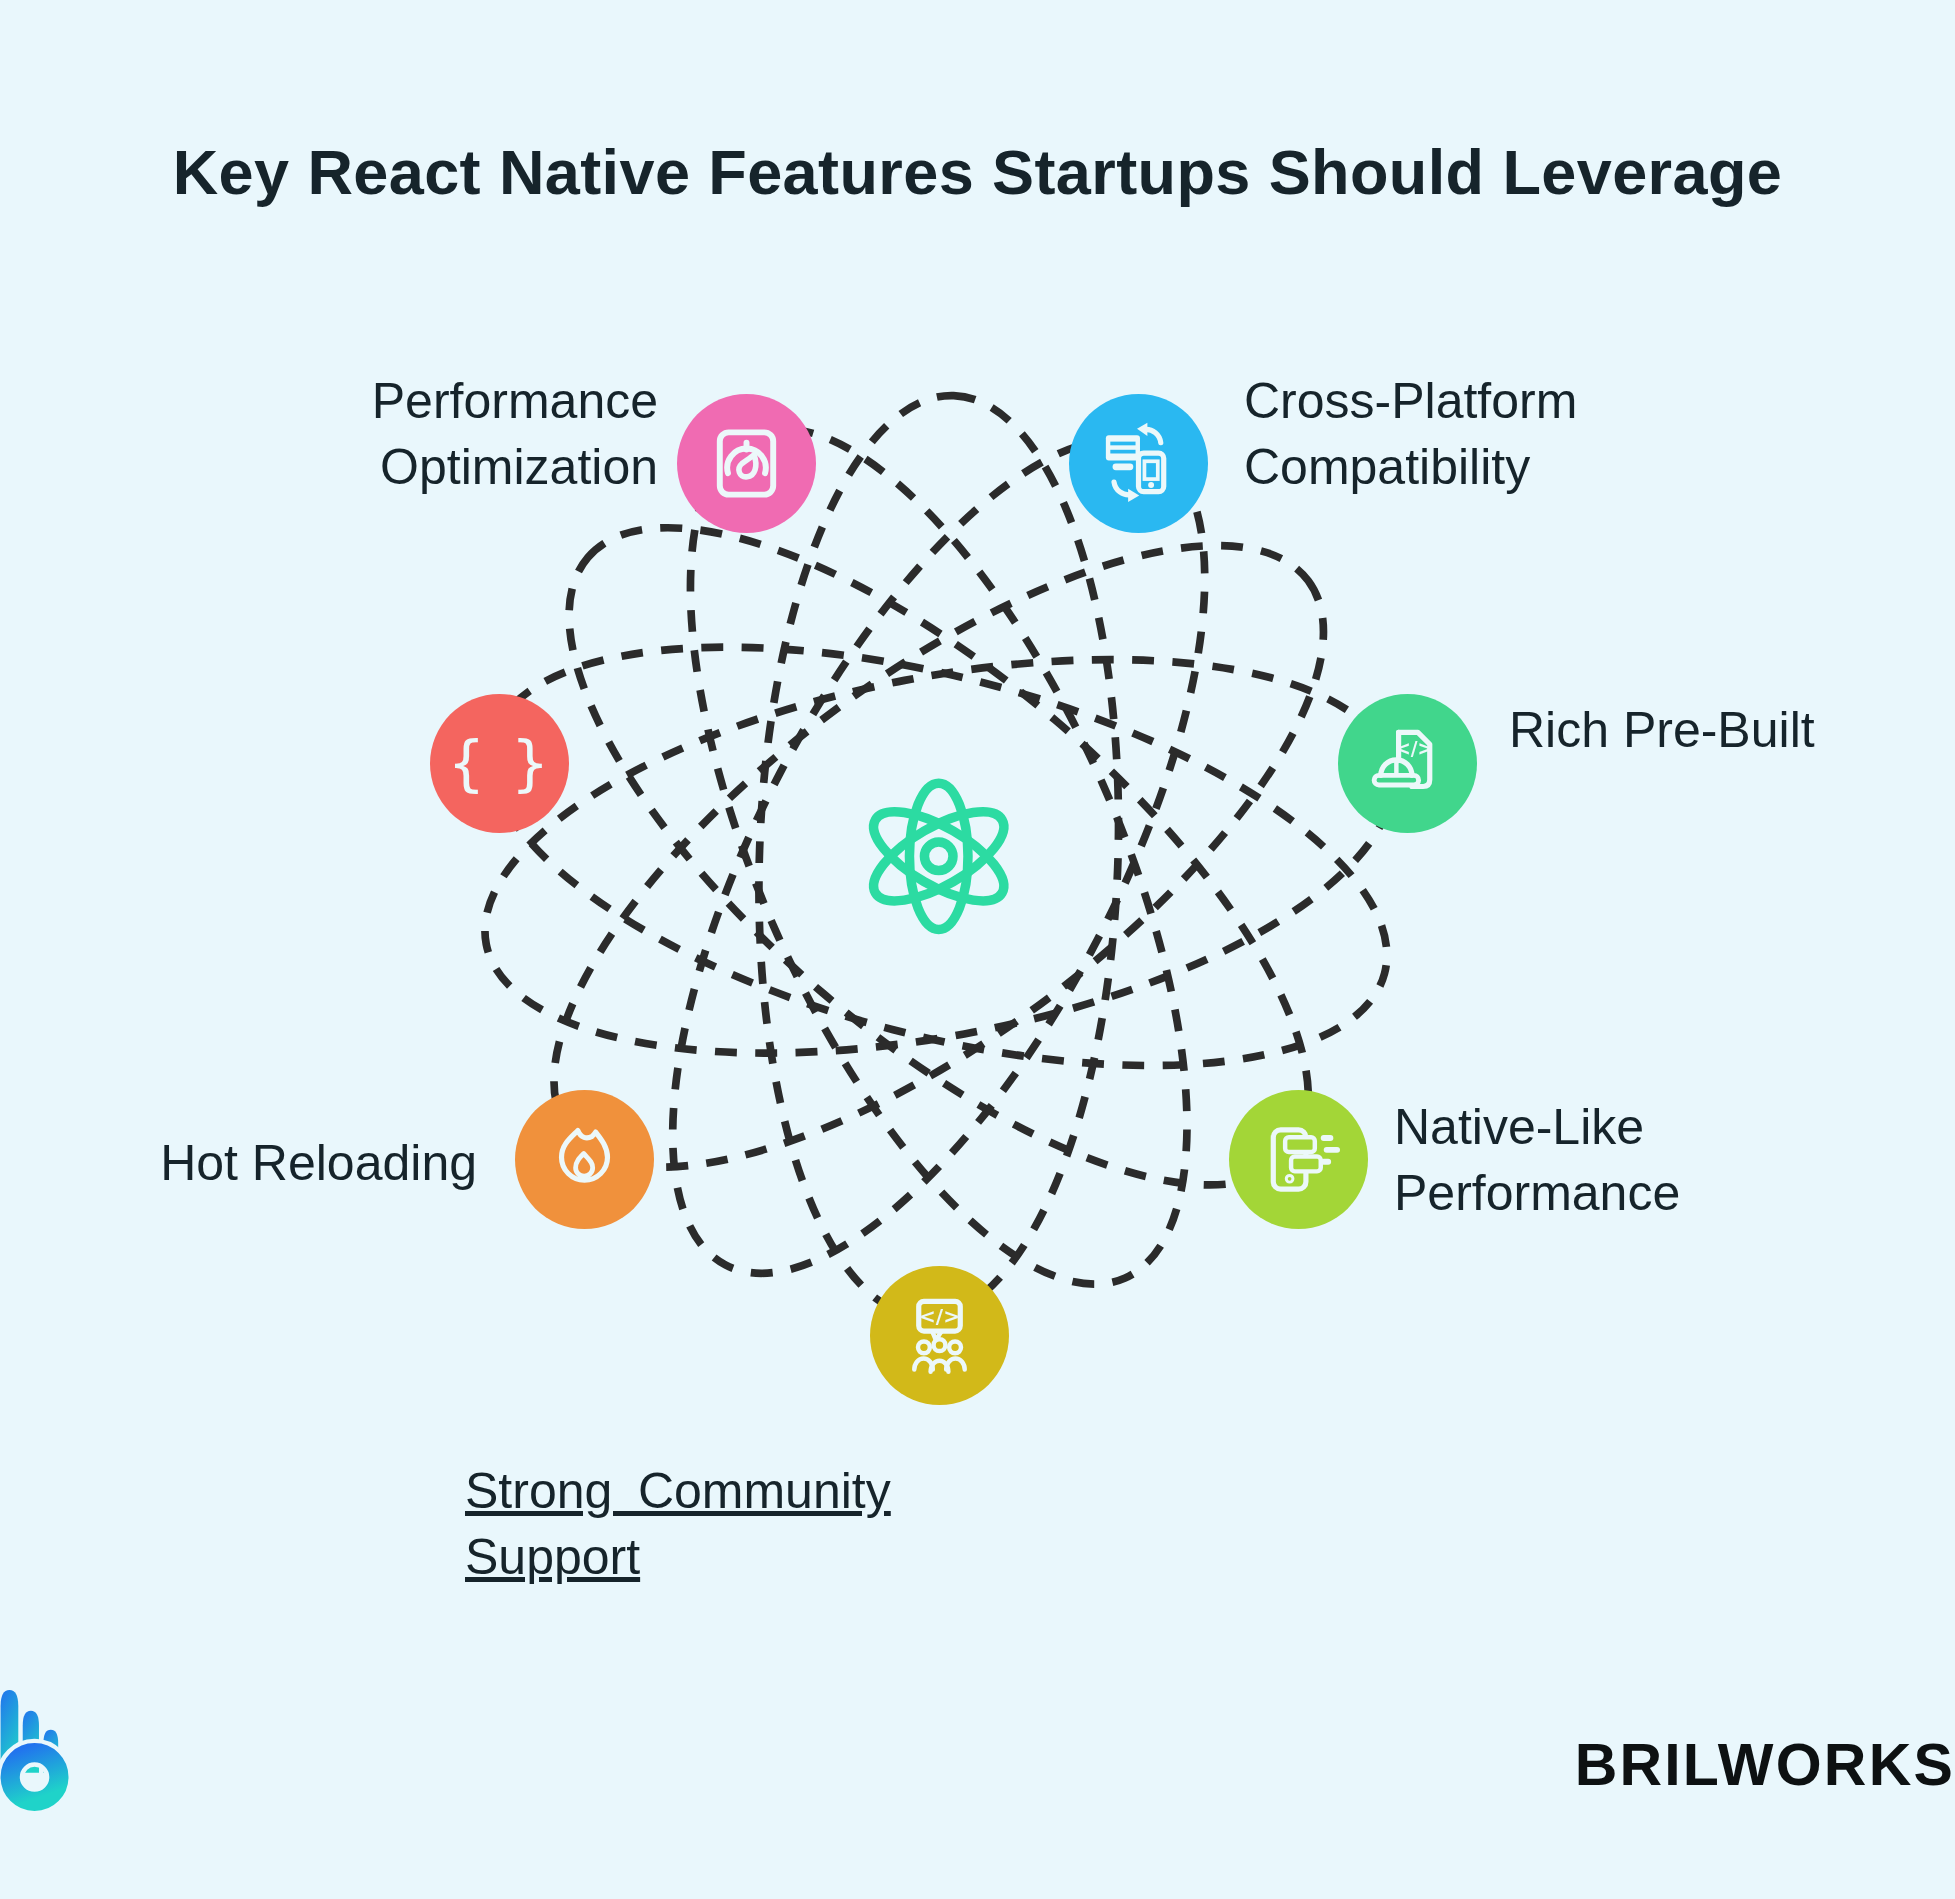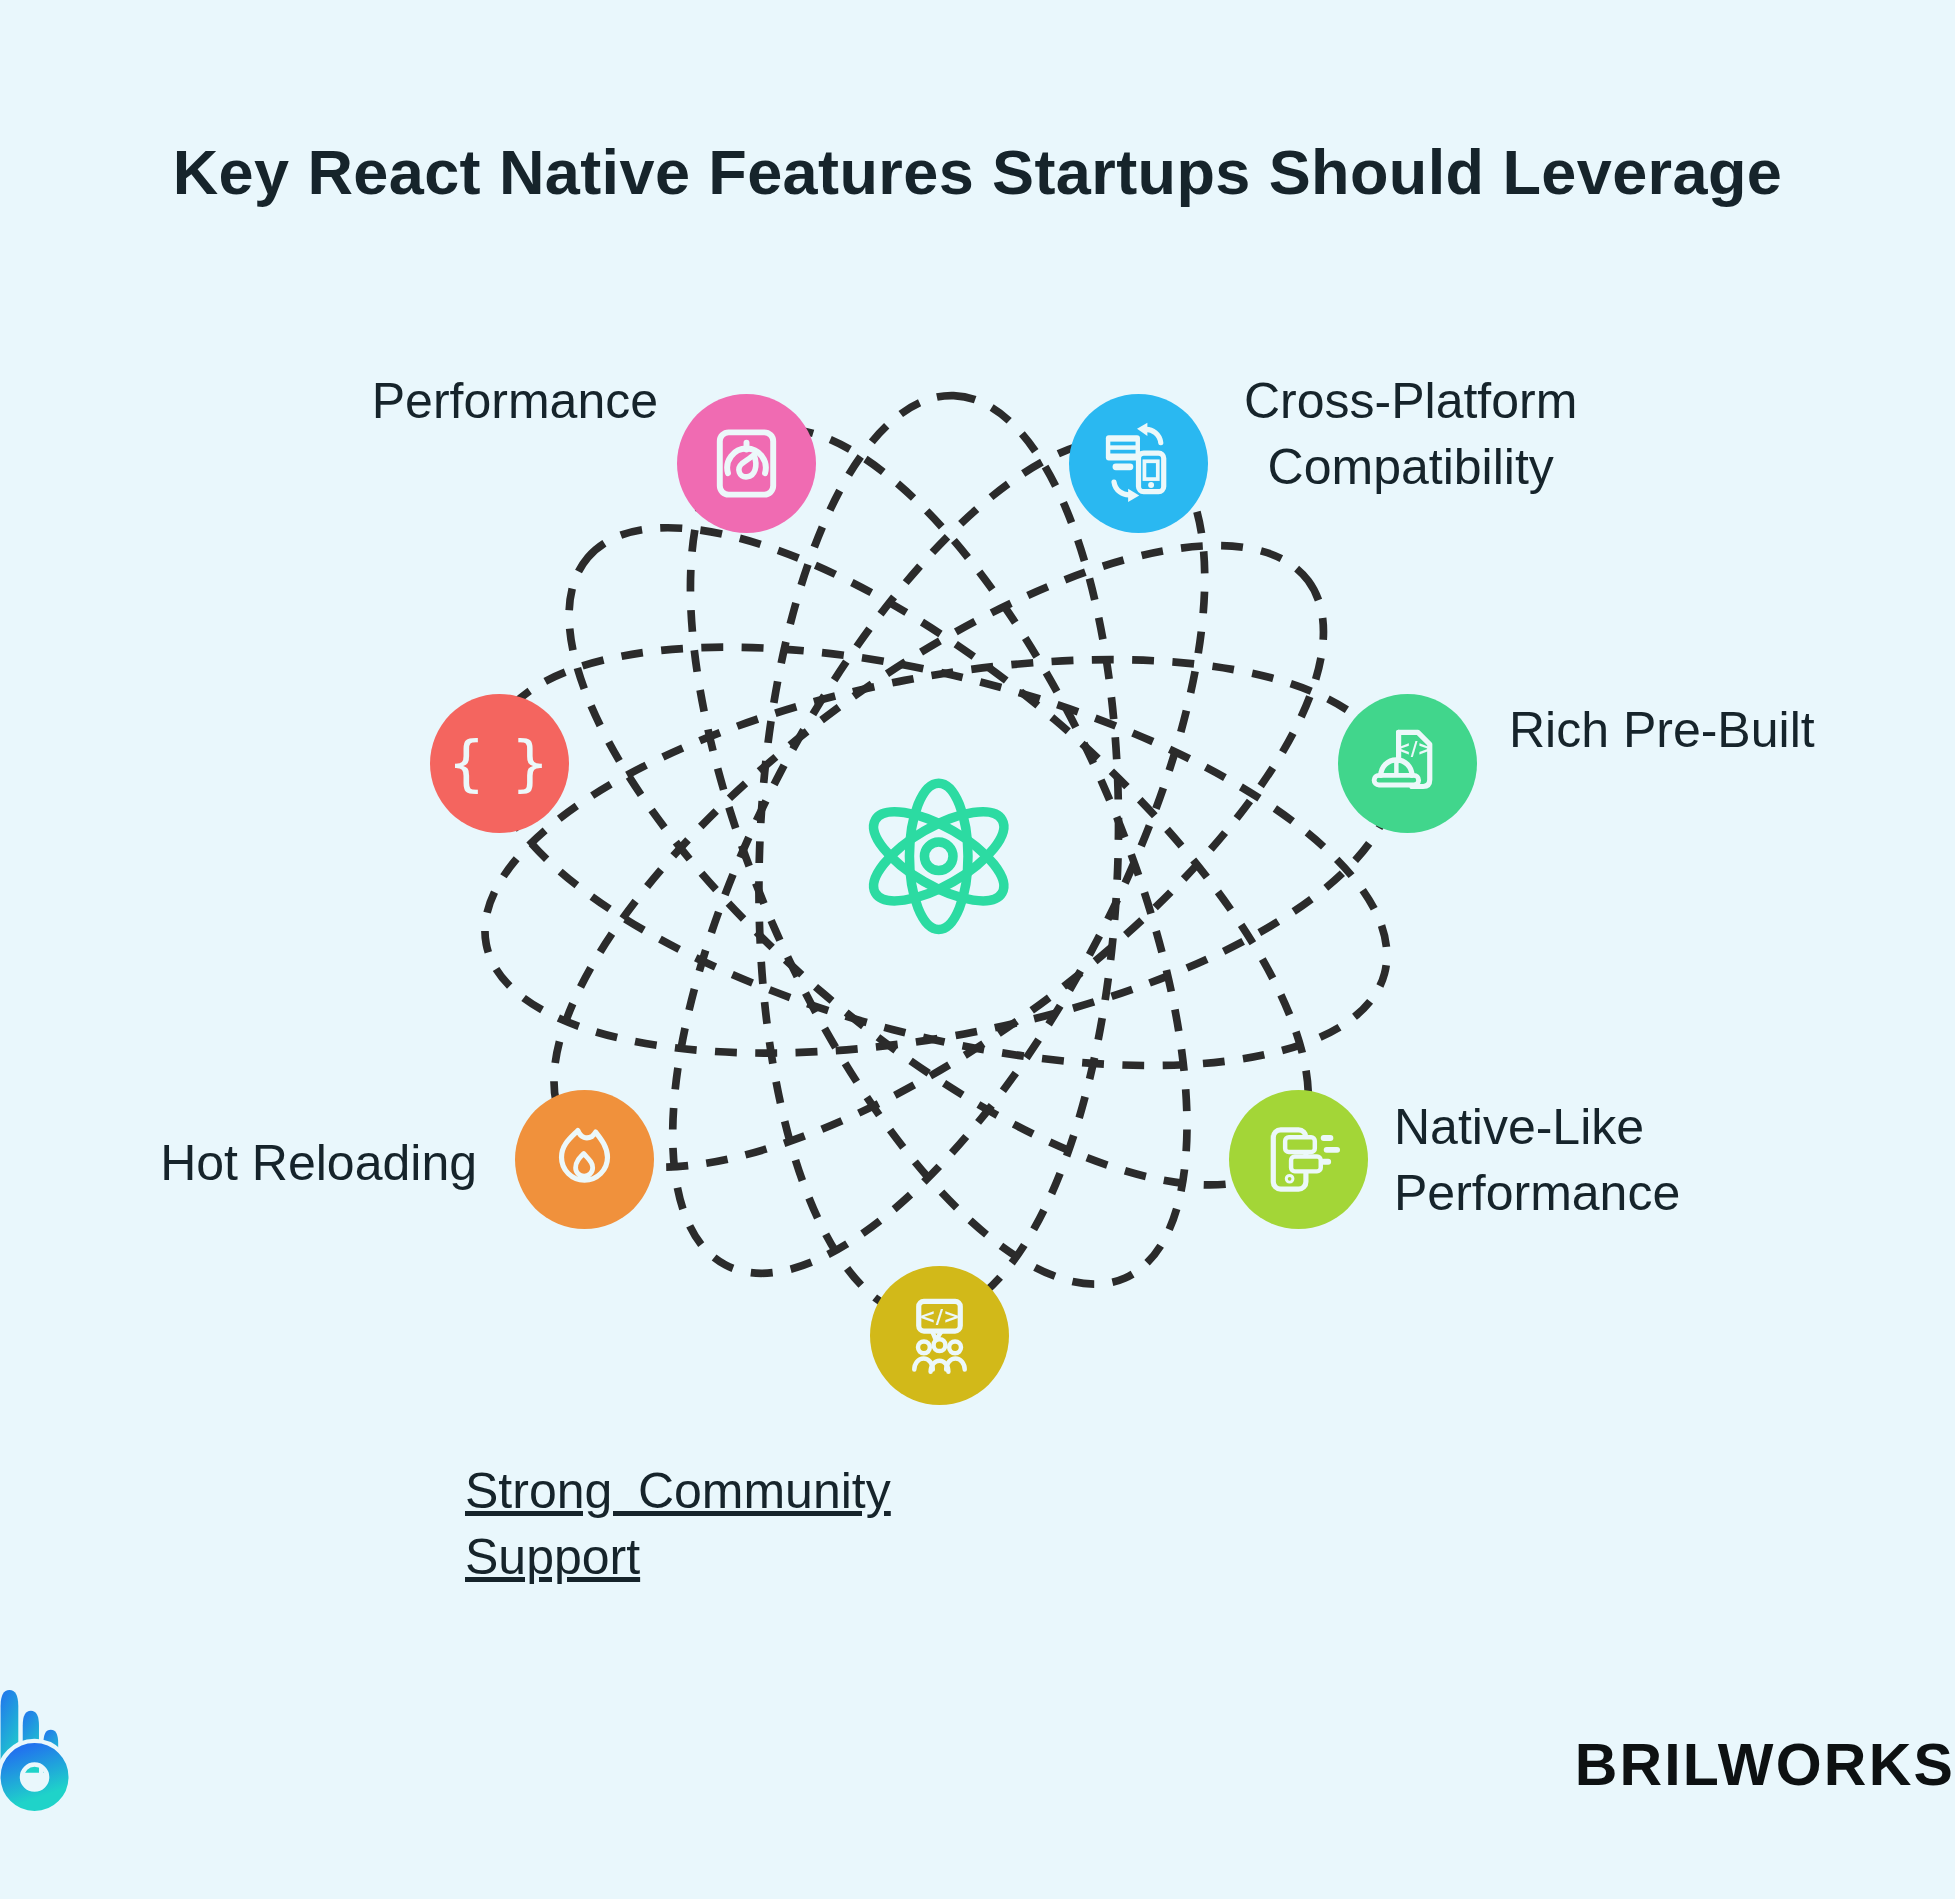--- a/index.html
+++ b/index.html
@@ -26,21 +26,21 @@
     position:absolute;width:139px;height:139px;border-radius:50%;
     display:flex;align-items:center;justify-content:center;
   }
   .badge svg{width:89px;height:89px;display:block;}
   .flabel{
     position:absolute;
     font-size:50px;font-weight:500;line-height:1.32;
     color:#16242B;white-space:nowrap;
   }
   .f-perf-label  {right:1297px;top:368px;text-align:right;}
-  .f-cross-label {left:1244px;top:368px;text-align:center;}
+  .f-cross-label {left:1244px;top:368px;text-align:left;}
   .f-decl-label  {right:1560px;top:697px;text-align:right;}
   .f-rich-label  {left:1509px;top:697px;text-align:right;}
   .f-hot-label   {right:1478px;top:1130px;text-align:right;}
   .f-native-label{left:1394px;top:1094px;text-align:left;}
   .f-comm-label  {left:465px;width:957px;top:1458px;white-space:normal;word-spacing:11.7px;text-decoration:underline;}
   .b-perf  {left:677px; top:394px;}
   .b-cross {left:1069px;top:394px;}
   .b-decl  {left:430px; top:694px;}
   .b-rich  {left:1338px;top:694px;}
   .b-hot   {left:515px; top:1090px;}
@@ -83,20 +83,21 @@
     <g transform="translate(1283 1170)" fill="none" stroke="url(#rg)" stroke-width="13">
       <ellipse rx="100" ry="40" transform="rotate(90)"></ellipse>
       <ellipse rx="100" ry="40" transform="rotate(30)"></ellipse>
       <ellipse rx="100" ry="40" transform="rotate(150)"></ellipse>
       <circle r="19.5"></circle>
     </g>
   </svg>
 
   <div class="flabel f-perf-label">
     <div>Performance</div>
+    <div>Optimization</div>
   </div>
   <div class="flabel f-cross-label">
     <div>Cross-Platform</div>
     <div>Compatibility</div>
   </div>
   <div class="flabel f-rich-label">
     <div>Rich Pre-Built</div>
   </div>
   <div class="flabel f-hot-label">
     <div>Hot Reloading</div>

